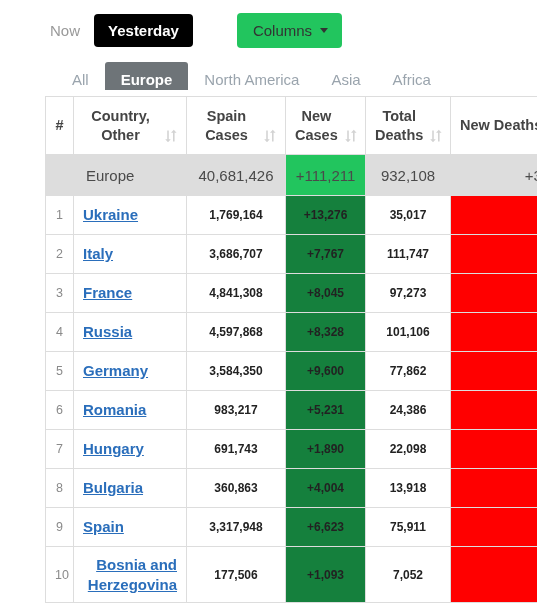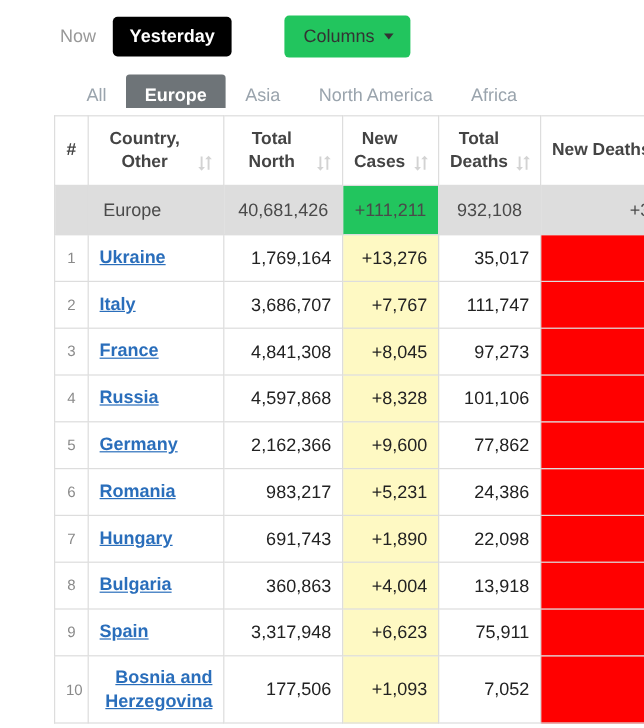--- a/index.html
+++ b/index.html
@@ -179,26 +179,26 @@
   td.name { padding-left: 12px; }
   td.name a {
     color: #2a6ebb;
     text-decoration: underline;
     font-weight: bold;
     font-size: 15px;
     line-height: 1.25;
     display: inline-block;
   }
   td.num {
-    text-align: right;
-    font-weight: normal;
+    text-align: center;
+    font-weight: bold;
     color: #222222;
-    font-size: 15px;
-  }
-  td.newcases { background: #fef9c3; }
+    font-size: 12px;
+  }
+  td.newcases { background: #15803d; }
   td.newdeaths {
     background: #ff0000;
     color: #ffffff;
     text-align: right;
     font-weight: bold;
     font-size: 15px;
     border-left-color: #ff0000;
     border-right-color: #ff0000;
   }
   tr.total-row td.newdeaths {
@@ -220,22 +220,22 @@
 
   <button class="columns-btn">
     <span>Columns</span>
     <span class="caret"></span>
   </button>
 </div>
 
 <div class="tabs">
   <button class="tab">All</button>
   <button class="tab active">Europe</button>
+  <button class="tab">North America</button>
   <button class="tab">Asia</button>
-  <button class="tab">North America</button>
   <button class="tab">Africa</button>
 </div>
 
 <div class="table-wrap">
   <table class="covid">
     <colgroup>
       <col class="c-rank">
         <col class="c-name">
         <col class="c-tc">
       <col class="c-nc">
@@ -251,21 +251,21 @@
           <div class="th-inner">
             <span class="th-label">Country, Other</span>
             <svg class="sort-ico" width="13" height="14" viewBox="0 0 13 14">
               <path fill="#cccccc" d="M3.2 1.5 L3.2 10.2 L1.2 10.2 L4.0 13.2 L6.8 10.2 L4.8 10.2 L4.8 1.5 Z"></path>
               <path fill="#cccccc" d="M9.0 12.5 L9.0 3.8 L7.0 3.8 L9.8 0.8 L12.6 3.8 L10.6 3.8 L10.6 12.5 Z"></path>
             </svg>
           </div>
         </th>
         <th>
           <div class="th-inner">
-            <span class="th-label">Total North</span>
+            <span class="th-label">Spain Cases</span>
             <svg class="sort-ico" width="13" height="14" viewBox="0 0 13 14">
               <path fill="#cccccc" d="M3.2 1.5 L3.2 10.2 L1.2 10.2 L4.0 13.2 L6.8 10.2 L4.8 10.2 L4.8 1.5 Z"></path>
               <path fill="#cccccc" d="M9.0 12.5 L9.0 3.8 L7.0 3.8 L9.8 0.8 L12.6 3.8 L10.6 3.8 L10.6 12.5 Z"></path>
             </svg>
           </div>
         </th>
         <th>
           <div class="th-inner">
             <span class="th-label">New Cases</span>
             <svg class="sort-ico" width="13" height="14" viewBox="0 0 13 14">
@@ -329,21 +329,21 @@
         <td class="rank">4</td>
         <td class="name"><a href="#">Russia</a></td>
         <td class="num">4,597,868</td>
         <td class="num newcases">+8,328</td>
         <td class="num">101,106</td>
         <td class="num newdeaths">+389</td>
       </tr>
       <tr class="data-row">
         <td class="rank">5</td>
         <td class="name"><a href="#">Germany</a></td>
-        <td class="num">2,162,366</td>
+        <td class="num">3,584,350</td>
         <td class="num newcases">+9,600</td>
         <td class="num">77,862</td>
         <td class="num newdeaths">+232</td>
       </tr>
       <tr class="data-row">
         <td class="rank">6</td>
         <td class="name"><a href="#">Romania</a></td>
         <td class="num">983,217</td>
         <td class="num newcases">+5,231</td>
         <td class="num">24,386</td>

